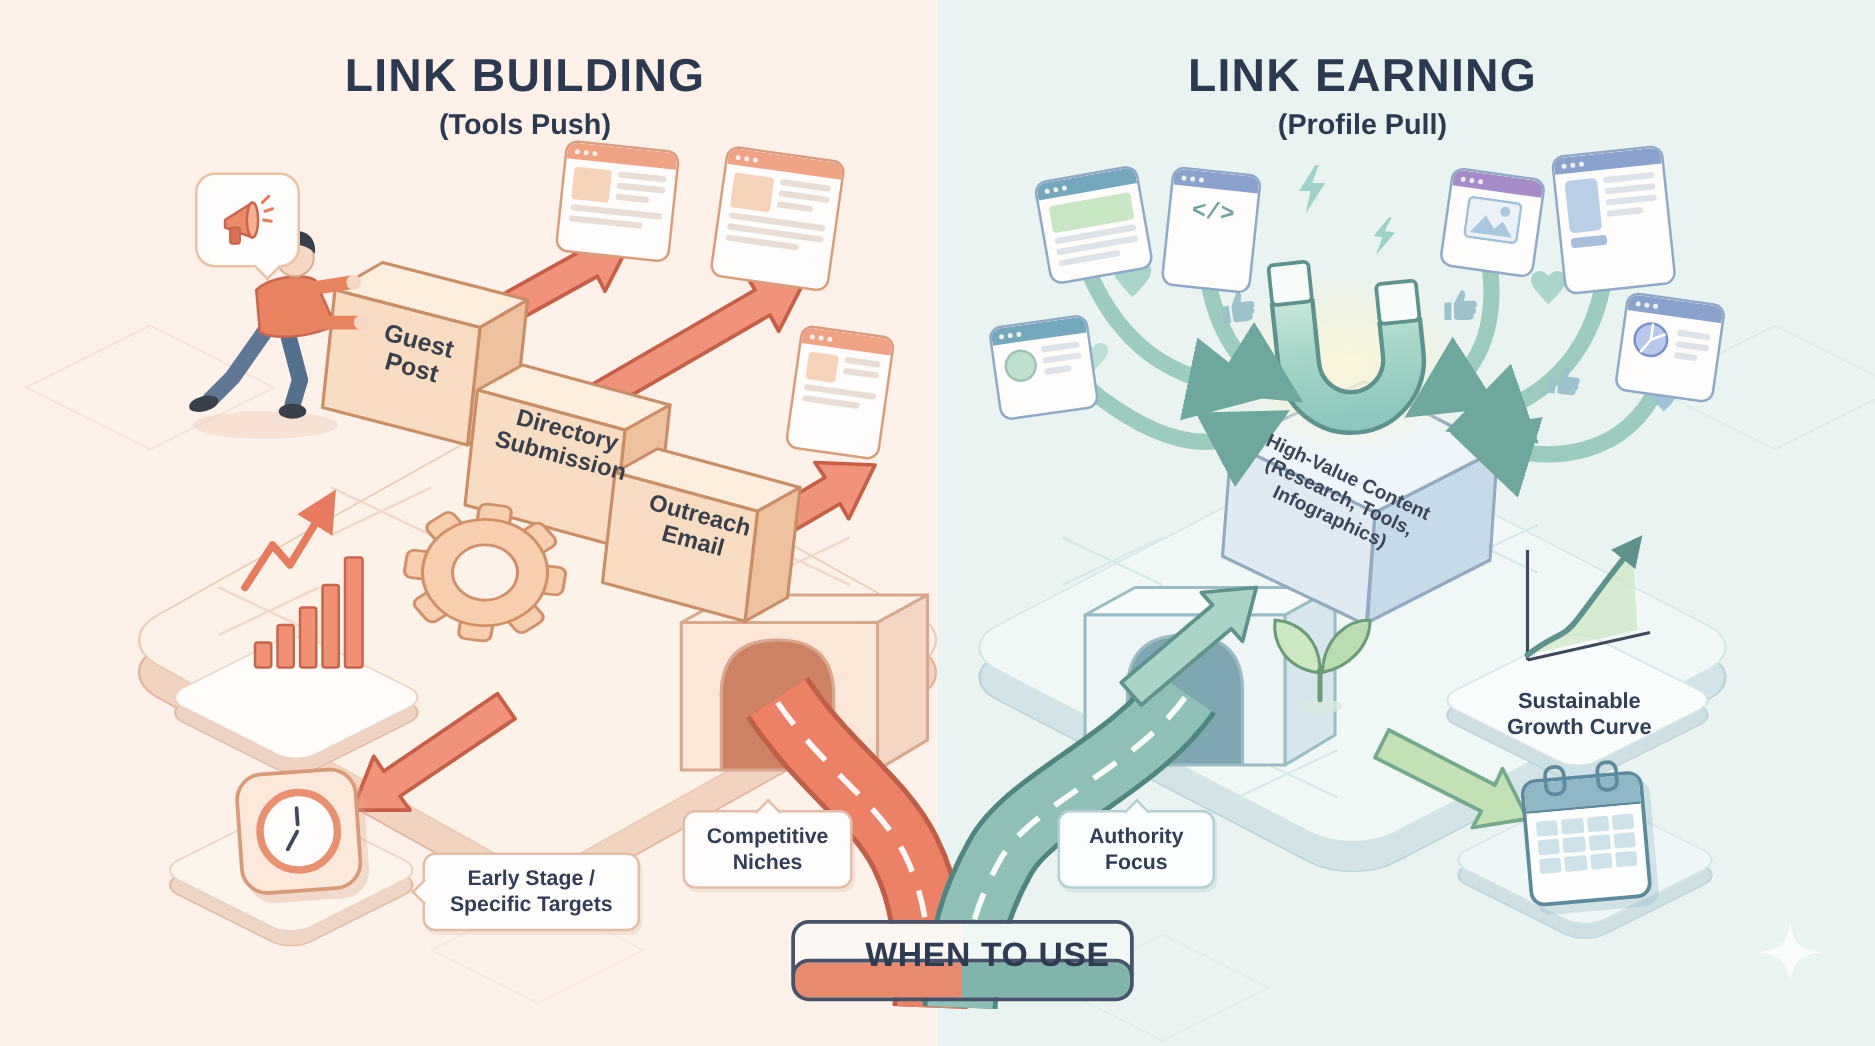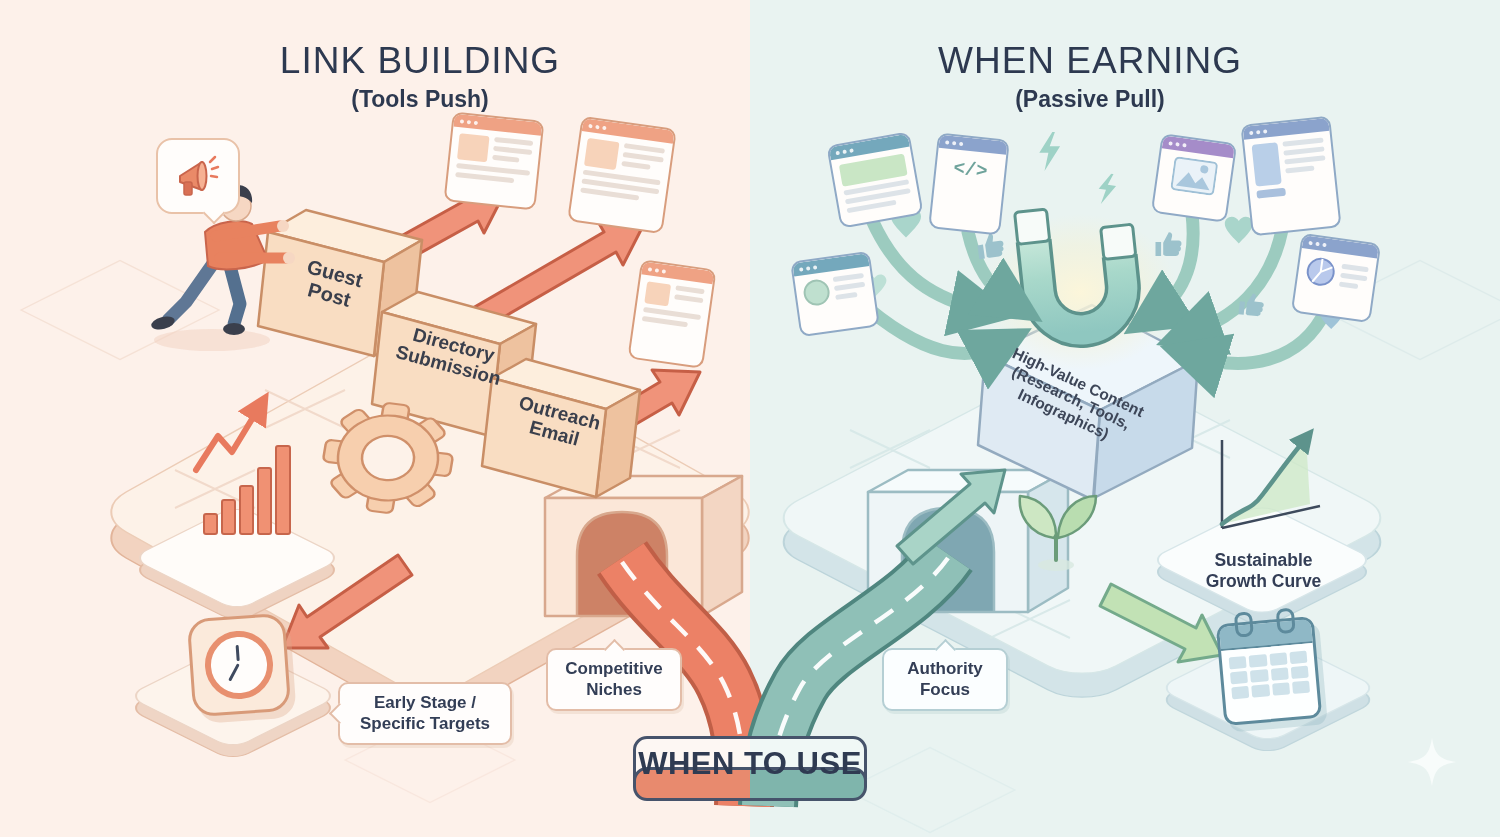--- a/index.html
+++ b/index.html
@@ -3,21 +3,21 @@
 <meta charset="utf-8">
 <style>
   html,body{margin:0;padding:0;background:#ddd;font-family:"Liberation Sans", sans-serif;}
   #canvas{position:relative;width:1500px;height:837px;overflow:hidden;background:#fdf1ea;}
   .abs{position:absolute;}
   #bg-right{left:750px;top:0;width:750px;height:837px;background:#e9f3f1;}
   svg.scene{left:0;top:0;z-index:1;}
 
   
   .title-wrap{text-align:center;color:#2d3950;z-index:6;}
-  .title{font-size:37px;font-weight:400;letter-spacing:1px;}
+  .title{font-size:37px;font-weight:700;letter-spacing:1px;}
   .subtitle{font-size:23px;font-weight:600;margin-top:4px;}
 
   
   .boxlabel{font-weight:700;color:#3a3f4c;text-align:center;line-height:1.12;z-index:6;transform-origin:center;}
 
   
   .platlabel{font-weight:700;color:#333e56;text-align:center;line-height:1.2;z-index:6;}
 
   
   .bubble{--bc:#e3bda8;--bg:#fffdfc;background:var(--bg);border:2px solid var(--bc);
@@ -26,21 +26,21 @@
   .bubble.teal{--bc:#b5cfd4;--bg:#fbfeff;box-shadow:2px 3px 0 rgba(140,180,180,.18);}
   .bubble::before{content:'';position:absolute;width:13px;height:13px;background:var(--bg);transform:rotate(45deg);}
   .tail-top::before{top:-8px;left:50%;margin-left:-7px;border-top:2px solid var(--bc);border-left:2px solid var(--bc);}
   .tail-left::before{left:-8px;top:50%;margin-top:-7px;border-left:2px solid var(--bc);border-bottom:2px solid var(--bc);}
   .tail-right::before{right:-8px;top:45%;border-top:2px solid var(--bc);border-right:2px solid var(--bc);}
 
   
   #wtu{left:633px;top:736px;width:228px;height:50px;z-index:7;border:3px solid #46536b;border-radius:14px;
     background:linear-gradient(90deg,#fdf7f3 0 50%,#f0f8f6 50% 100%);
     display:flex;align-items:center;justify-content:center;
-    font-size:31px;font-weight:800;color:#2f3b52;letter-spacing:.5px;}
+    font-size:27px;font-weight:800;color:#2f3b52;letter-spacing:.5px;padding-left:40px;}
   #wtu::after{content:'';position:absolute;left:-3px;right:-3px;top:55%;bottom:-12px;z-index:-1;
     background:linear-gradient(90deg,#e88a6e 0 50%,#7fb5ac 50% 100%);
     border:3px solid #46536b;border-radius:14px;}
 
   
   .browser{border-radius:10px;border:2.5px solid #d89d7d;background:#fffdfb;overflow:hidden;z-index:4;}
   .browser .b-bar{height:13px;background:#efa284;display:flex;align-items:center;gap:3px;padding:0 6px;}
   .browser .dot{width:4px;height:4px;border-radius:50%;background:rgba(255,255,255,.85);}
   .browser .b-body{padding:6px 7px;display:flex;flex-direction:column;gap:4px;}
   .browser .blk{border-radius:3px;background:#f7d3ba;}
@@ -301,34 +301,34 @@
     </g>
 
     <path id="sparkle" d="M0 -24 C3 -7 7 -3 24 0 C7 3 3 7 0 24 C-3 7 -7 3 -24 0 C-7 -3 -3 -7 0 -24 Z" transform="translate(1432,762)" fill="#f8fcfb"></path>
   </svg>
 
   <div class="abs title-wrap" style="left:120px;top:40px;width:600px;">
     <div class="title">LINK BUILDING</div>
     <div class="subtitle">(Tools Push)</div>
   </div>
   <div class="abs title-wrap" style="left:790px;top:40px;width:600px;">
-    <div class="title">WHEN EARNING</div>
-    <div class="subtitle">(Passive Pull)</div>
+    <div class="title">LINK EARNING</div>
+    <div class="subtitle">(Profile Pull)</div>
   </div>
 
   <div class="abs boxlabel" style="left:282px;top:262px;width:100px;font-size:20px;transform:rotate(15deg);">Guest Post</div>
   <div class="abs boxlabel" style="left:390px;top:334px;width:122px;font-size:19px;transform:rotate(15deg);">Directory Submission</div>
   <div class="abs boxlabel" style="left:502px;top:402px;width:110px;font-size:19px;transform:rotate(15deg);">Outreach Email</div>
   <div class="abs boxlabel" style="left:992px;top:372px;width:158px;font-size:15.5px;transform:rotate(25deg);color:#3d4658;">High-Value Content (Research, Tools, Infographics)</div>
 
   <div class="abs platlabel" style="left:1186px;top:534px;width:155px;font-size:17.5px;margin-top:16px;">Sustainable Growth Curve</div>
 
   <div class="abs bubble tail-left" style="left:338px;top:682px;width:150px;">Early Stage / Specific Targets</div>
   <div class="abs bubble tail-top" style="left:546px;top:648px;width:112px;">Competitive Niches</div>
-  <div class="abs bubble teal tail-top" style="left:882px;top:648px;width:102px;">Authority Focus</div>
+  <div class="abs bubble teal tail-top" style="left:846px;top:648px;width:102px;">Authority Focus</div>
 
   <div id="wtu" class="abs">WHEN TO USE</div>
 
   <div class="abs browser" style="left:448px;top:116px;width:88px;height:86px;transform:rotate(6deg);">
     <div class="b-bar">
         <span class="dot"></span>
         <span class="dot"></span>
         <span class="dot"></span>
       </div>
     <div class="b-body">

